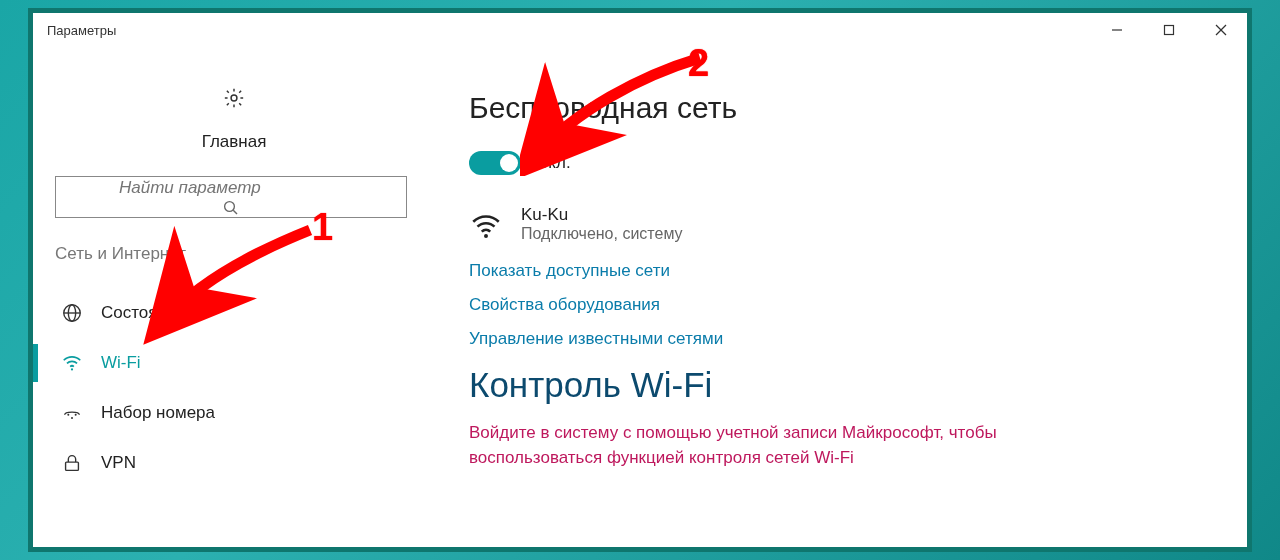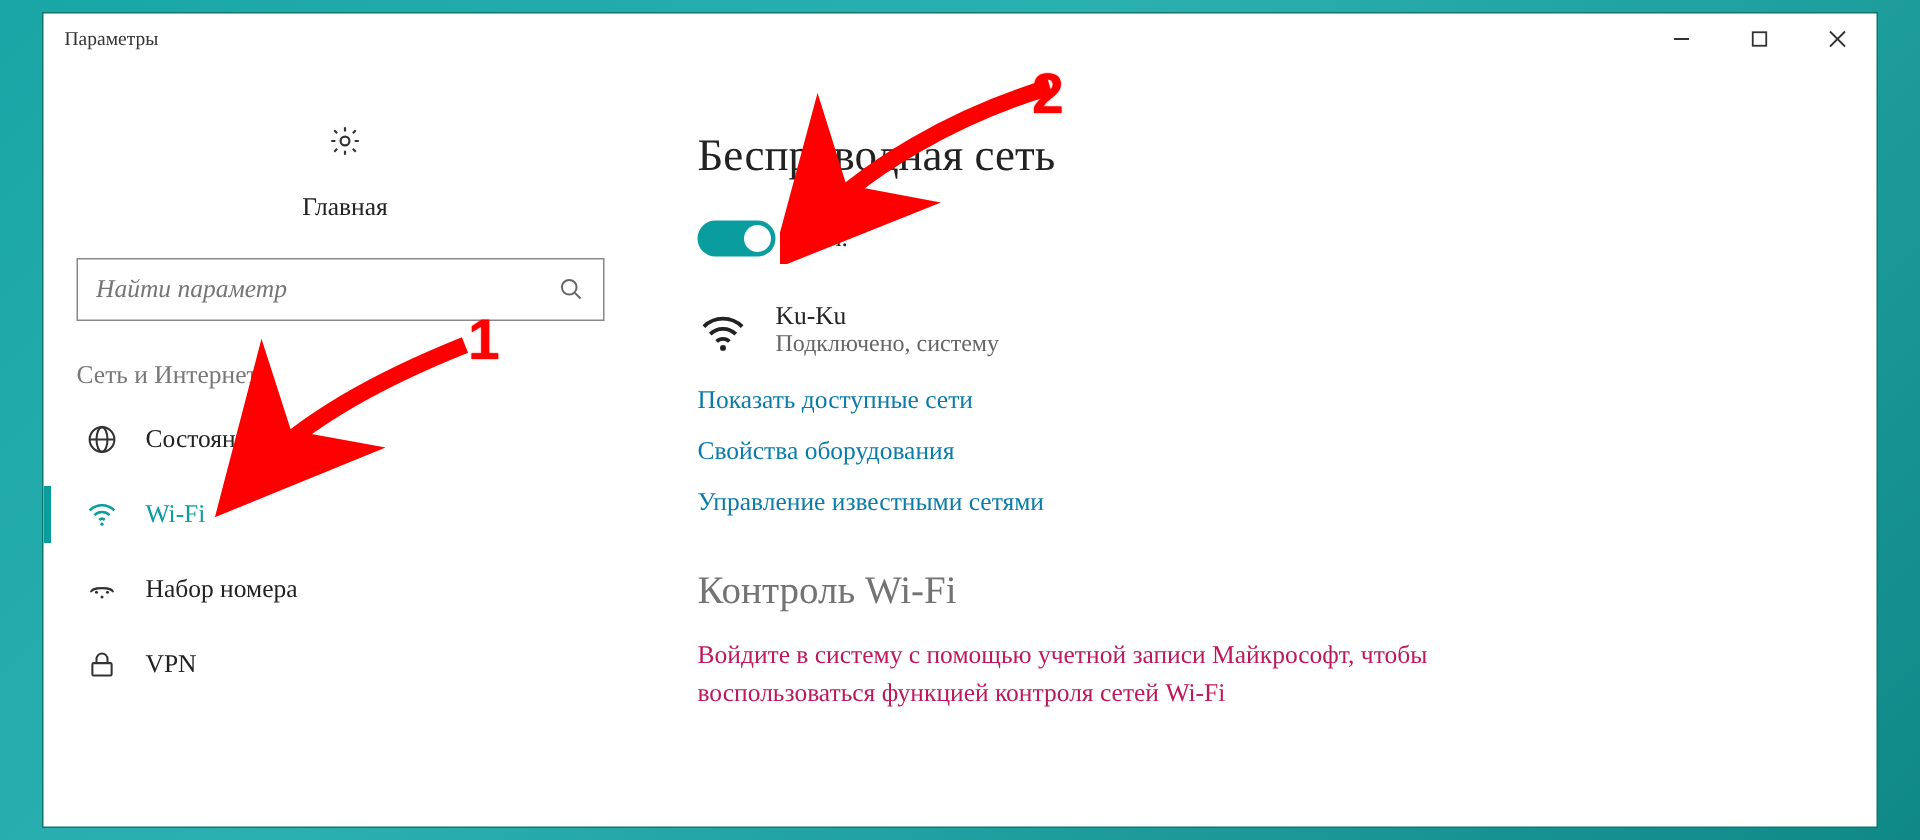--- a/index.html
+++ b/index.html
@@ -7,22 +7,22 @@
   body {
     font-family: "Segoe UI", Tahoma, sans-serif;
     background: linear-gradient(135deg, #1aa6a6 0%, #2bb0b0 40%, #108888 100%);
     position: relative;
   }
   .window {
     position: absolute;
     left: 28px; top: 8px;
     width: 1224px; height: 544px;
     background: #ffffff;
-    border: 1px solid #0f766e;
-    display: flex; flex-direction: column; font-family: Liberation Serif, serif;
+    border: 5px solid #0f766e;
+    display: flex; flex-direction: column;
   }
   .titlebar {
     height: 34px;
     display: flex; align-items: center; justify-content: space-between;
     padding: 0 0 0 14px;
     font-size: 13px; color: #333;
   }
   .titlebar .controls { display: flex; }
   .titlebar .ctl {
     width: 52px; height: 34px;
@@ -42,29 +42,30 @@
     font-size: 17px; color: #222;
     margin-bottom: 24px;
     padding-left: 6px;
     flex-direction: column;
   }
   .search {
     display: flex; align-items: center;
     border: 1px solid #888; height: 42px;
     padding: 0 12px; margin-bottom: 26px;
     justify-content: space-between;
+    flex-direction: column;
   }
   .search input {
     border: none; outline: none; font-size: 17px; flex: 1;
     font-family: inherit; font-style: italic; color: #666;
     background: transparent;
   }
   .search .sicon { width: 18px; height: 18px; }
   .category {
-    font-size: 17px; color: #777; margin-bottom: 8px;
+    font-size: 17px; color: #777; margin-bottom: 24px;
   }
   .nav { }
   .nav-item {
     display: flex; align-items: center; gap: 18px;
     padding: 14px 6px; font-size: 17px; color: #222;
     position: relative;
   }
   .nav-item .icon { width: 22px; height: 22px; display: flex; align-items: center; justify-content: center; }
   .nav-item.active { color: #0a9da0; }
   .nav-item.active::before {
@@ -83,21 +84,21 @@
   .toggle::after {
     content: ""; position: absolute; right: 3px; top: 3px;
     width: 18px; height: 18px; background: #fff; border-radius: 50%;
   }
   .toggle-label { font-size: 17px; color: #222; }
   .net-row { display: flex; gap: 18px; align-items: flex-end; margin-bottom: 18px; }
   .net-icon { width: 34px; height: 34px; margin-top: 2px; }
   .net-name { font-size: 17px; color: #222; }
   .net-status { font-size: 16px; color: #666; }
   .link { color: #0a7caa; font-size: 17px; margin-bottom: 14px; display: block; }
-  h2 { font-weight: 300; font-size: 26px; color: #737373; margin-top: 34px; margin-bottom: 16px; }
+  h2 { font-weight: 300; font-size: 35px; color: #0c4a6e; margin-top: 16px; margin-bottom: 16px; }
   .note { color: #be185d; font-size: 17px; line-height: 1.45; max-width: 540px; }
 
   .arrow1, .arrow2 { position: absolute; pointer-events: none; }
   .callout-num {
     position: absolute; font-size: 38px; font-weight: 900; color: #ff0000;
     text-shadow: 0 0 1px #ff0000;
   }
 </style>
 </head>
 <body>

